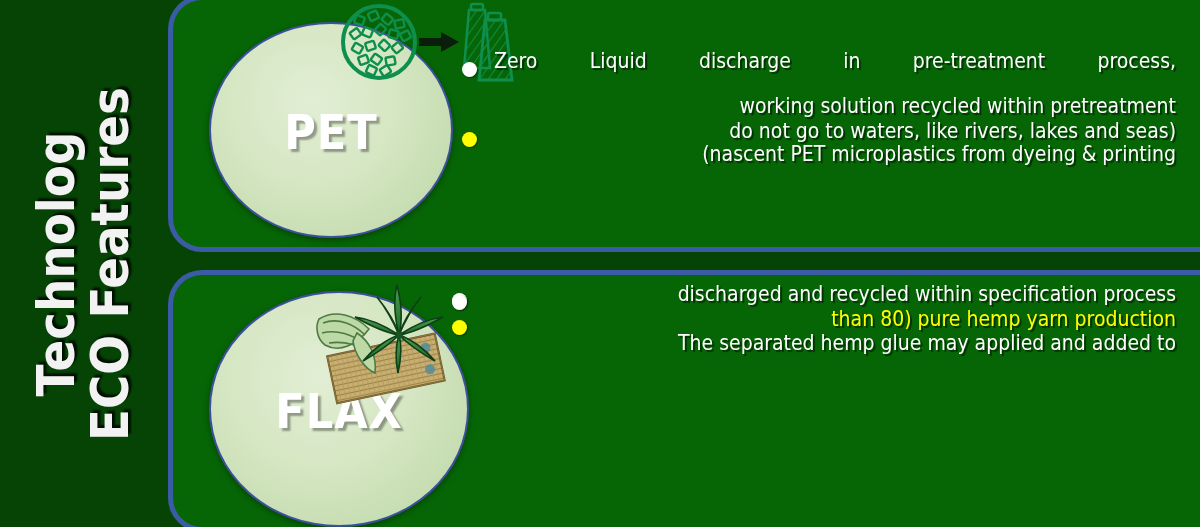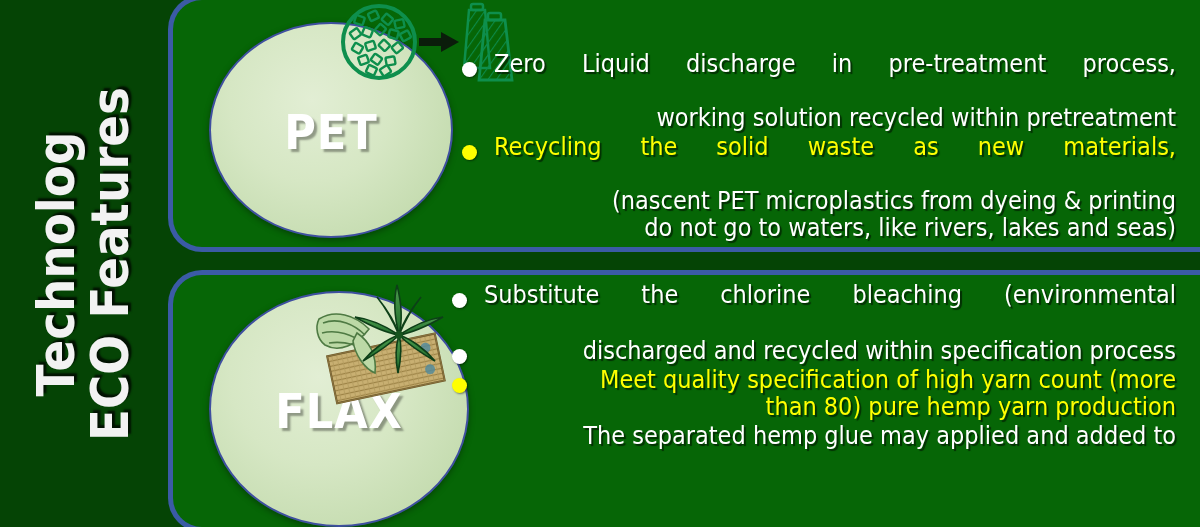--- a/index.html
+++ b/index.html
@@ -115,21 +115,21 @@
     top: 12px;
     width: 15px;
     height: 15px;
     border-radius: 50%;
     box-shadow: 1px 1px 2px rgba(0,0,0,0.45);
   }
   .dot-white  { background: #ffffff; }
   .dot-yellow { background: #ffff00; }
 
   .bullet-text {
-    font-size: 25px;
+    font-size: 21px;
     line-height: 1.08;
     color: #ffffff;
     text-align: justify;
     text-shadow: 2px 2px 1px rgba(0,0,0,0.55);
     text-justify: inter-word;
   }
   .bullet-text.yellow { color: #ffff00; }
 
   
   .just { text-align: justify; }
@@ -213,23 +213,22 @@
       <li class="bullet-row">
         <span class="bullet-dot dot-white"></span>
         <div class="bullet-text">
           <span class="just" style="display:block">Zero Liquid discharge in pre-treatment process,</span>
           <span class="noj" style="display:block">working solution recycled within pretreatment</span>
         </div>
       </li>
       <li class="bullet-row">
         <span class="bullet-dot dot-yellow"></span>
         <div class="bullet-text">
-          <span class="just yellow" style="display:block;color:#ffff00">Recycling the solid waste as new materials,</span>
+          <span class="noj" style="display:block">do not go to waters, like rivers, lakes and seas)</span>
           <span class="noj" style="display:block">(nascent PET microplastics from dyeing &amp; printing</span>
-          <span class="noj" style="display:block">do not go to waters, like rivers, lakes and seas)</span>
         </div>
       </li>
     </ul>
   </div>
 
   <div class="panel" id="panel-flax">
 
     <div class="circle" id="circle-flax">
       <span class="circle-label">FLAX</span>
     </div>
@@ -281,33 +280,31 @@
           </g>
           <circle cx="0" cy="0" r="4" fill="#16531f"></circle>
         </g>
       </svg>
     </div>
 
     <ul class="bullets" id="bullets-flax">
       <li class="bullet-row">
         <span class="bullet-dot dot-white"></span>
         <div class="bullet-text">
-          <span class="just" style="display:block">Substitute the   chlorine bleaching (environmental</span>
         </div>
       </li>
       <li class="bullet-row">
         <span class="bullet-dot dot-white"></span>
         <div class="bullet-text">
           <span class="noj" style="display:block">discharged and recycled within specification process</span>
         </div>
       </li>
       <li class="bullet-row">
         <span class="bullet-dot dot-yellow"></span>
         <div class="bullet-text yellow">
-          <span class="noj" style="display:block">Meet quality specification of high yarn count (more</span>
           <span class="noj" style="display:block">than 80) pure hemp yarn production</span>
         </div>
       </li>
       <li class="bullet-row">
 
         <div class="bullet-text">
           <span class="noj" style="display:block">The separated hemp glue may applied and added to</span>
 
         </div>
       </li>

